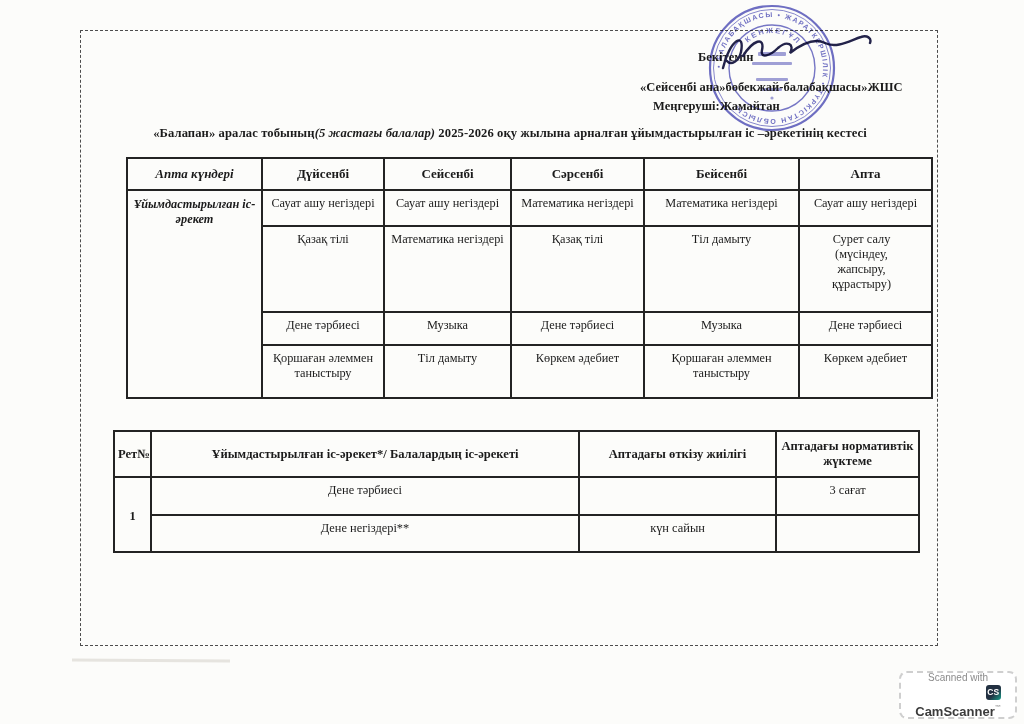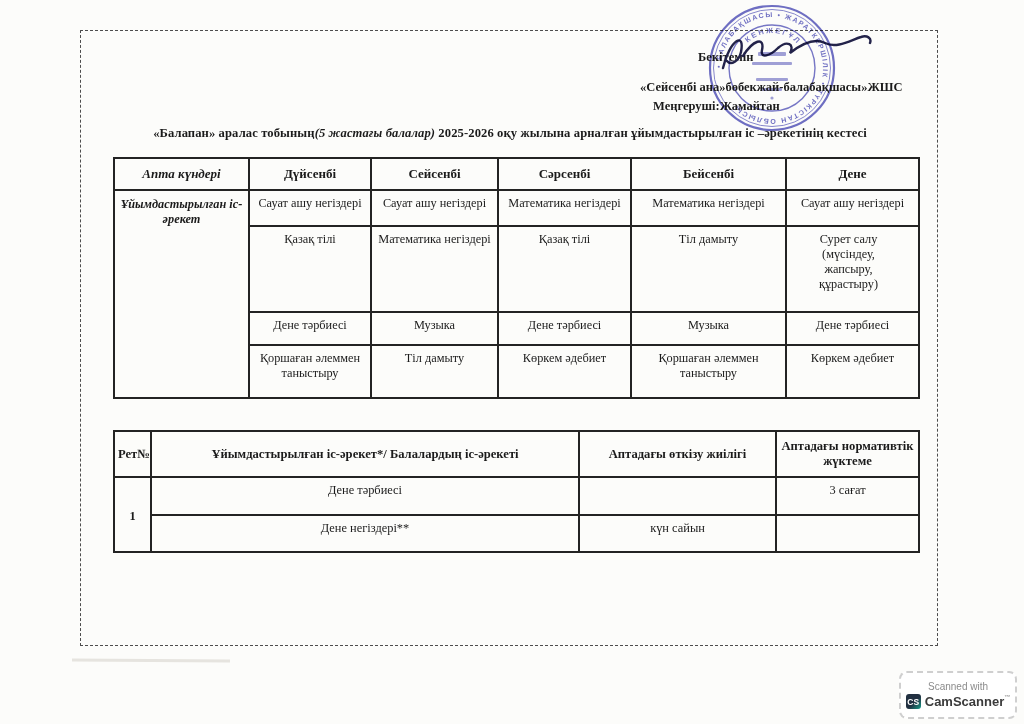--- a/index.html
+++ b/index.html
@@ -21,39 +21,39 @@
   .org{left:640px;top:80px;}
   .manager{left:653px;top:99px;}
   .sig{position:absolute;left:715px;top:28px;width:170px;height:52px;}
   .stamp{position:absolute;left:702px;top:0px;width:140px;height:140px;mix-blend-mode:multiply;opacity:.88;}
   .doc-title{
     position:absolute;left:92px;top:126px;width:836px;
     text-align:center;font-weight:bold;font-size:12.6px;letter-spacing:.1px;
   }
   table{border-collapse:collapse;table-layout:fixed;position:absolute;background:transparent;}
   td,th{border:2px solid #232323;font-weight:normal;text-align:center;padding:2px 3px;vertical-align:middle;overflow:hidden;}
-  .t1{left:113px;top:157px;width:805px;border-radius:32px;}
+  .t1{left:126px;top:157px;width:805px;border-radius:32px;}
   .t1 th{font-weight:bold;font-size:13px;}
   .t1 td{font-size:12.3px;}
   .corner{font-style:italic;}
   .rowhdr{font-weight:bold;font-style:italic;font-size:12.6px;vertical-align:top;padding-top:6px;}
   .vt{vertical-align:top;padding-top:5px;}
   .t2{left:113px;top:430px;width:805px;}
   .t2 th{font-weight:bold;font-size:12.6px;}
   .t2 td{font-size:12.4px;vertical-align:top;padding-top:5px;}
   .num-cell{vertical-align:middle !important;font-weight:bold;}
   .smudge{position:absolute;left:72px;top:659px;width:158px;height:3px;background:#e6e4df;transform:rotate(.4deg);}
   .cam-badge{
     position:absolute;left:899px;top:671px;width:114px;height:44px;
     background:#fff;border:2px dashed #cfcfcf;border-radius:8px;
     font-family:"Liberation Sans","DejaVu Sans",sans-serif;
     display:flex;flex-direction:column;align-items:center;justify-content:center;gap:2px;
   }
   .cam-line1{font-size:10px;color:#8b8b8b;}
-  .cam-line2{display:flex;align-items:flex-end;gap:4px;}
+  .cam-line2{display:flex;align-items:flex-end;gap:4px;flex-direction:column;}
   .cam-logo{
     width:15px;height:15px;border-radius:3px;
     background:linear-gradient(135deg,#223041 55%,#17a08b 100%);
     color:#fff;font-size:8.5px;font-weight:bold;
     display:flex;align-items:center;justify-content:center;
   }
   .cam-brand{font-size:13px;font-weight:bold;color:#3b3b3b;}
   .cam-tm{font-size:6px;color:#9a9a9a;vertical-align:top;}
 </style>
 </head>
@@ -106,21 +106,21 @@
         <col style="width:155px">
         <col style="width:133px">
     </colgroup>
     <tbody>
         <tr style="height:32px">
       <th class="corner">Апта күндері</th>
       <th>Дүйсенбі</th>
       <th>Сейсенбі</th>
       <th>Сәрсенбі</th>
       <th>Бейсенбі</th>
-      <th>Дене</th>
+      <th>Апта</th>
     </tr>
     <tr style="height:36px">
       <td class="rowhdr" rowspan="4">Ұйымдастырылған іс-әрекет</td>
       <td class="vt">Сауат ашу негіздері</td>
       <td class="vt">Сауат ашу негіздері</td>
       <td class="vt">Математика негіздері</td>
       <td class="vt">Математика негіздері</td>
       <td class="vt">Сауат ашу негіздері</td>
     </tr>
     <tr style="height:86px">

